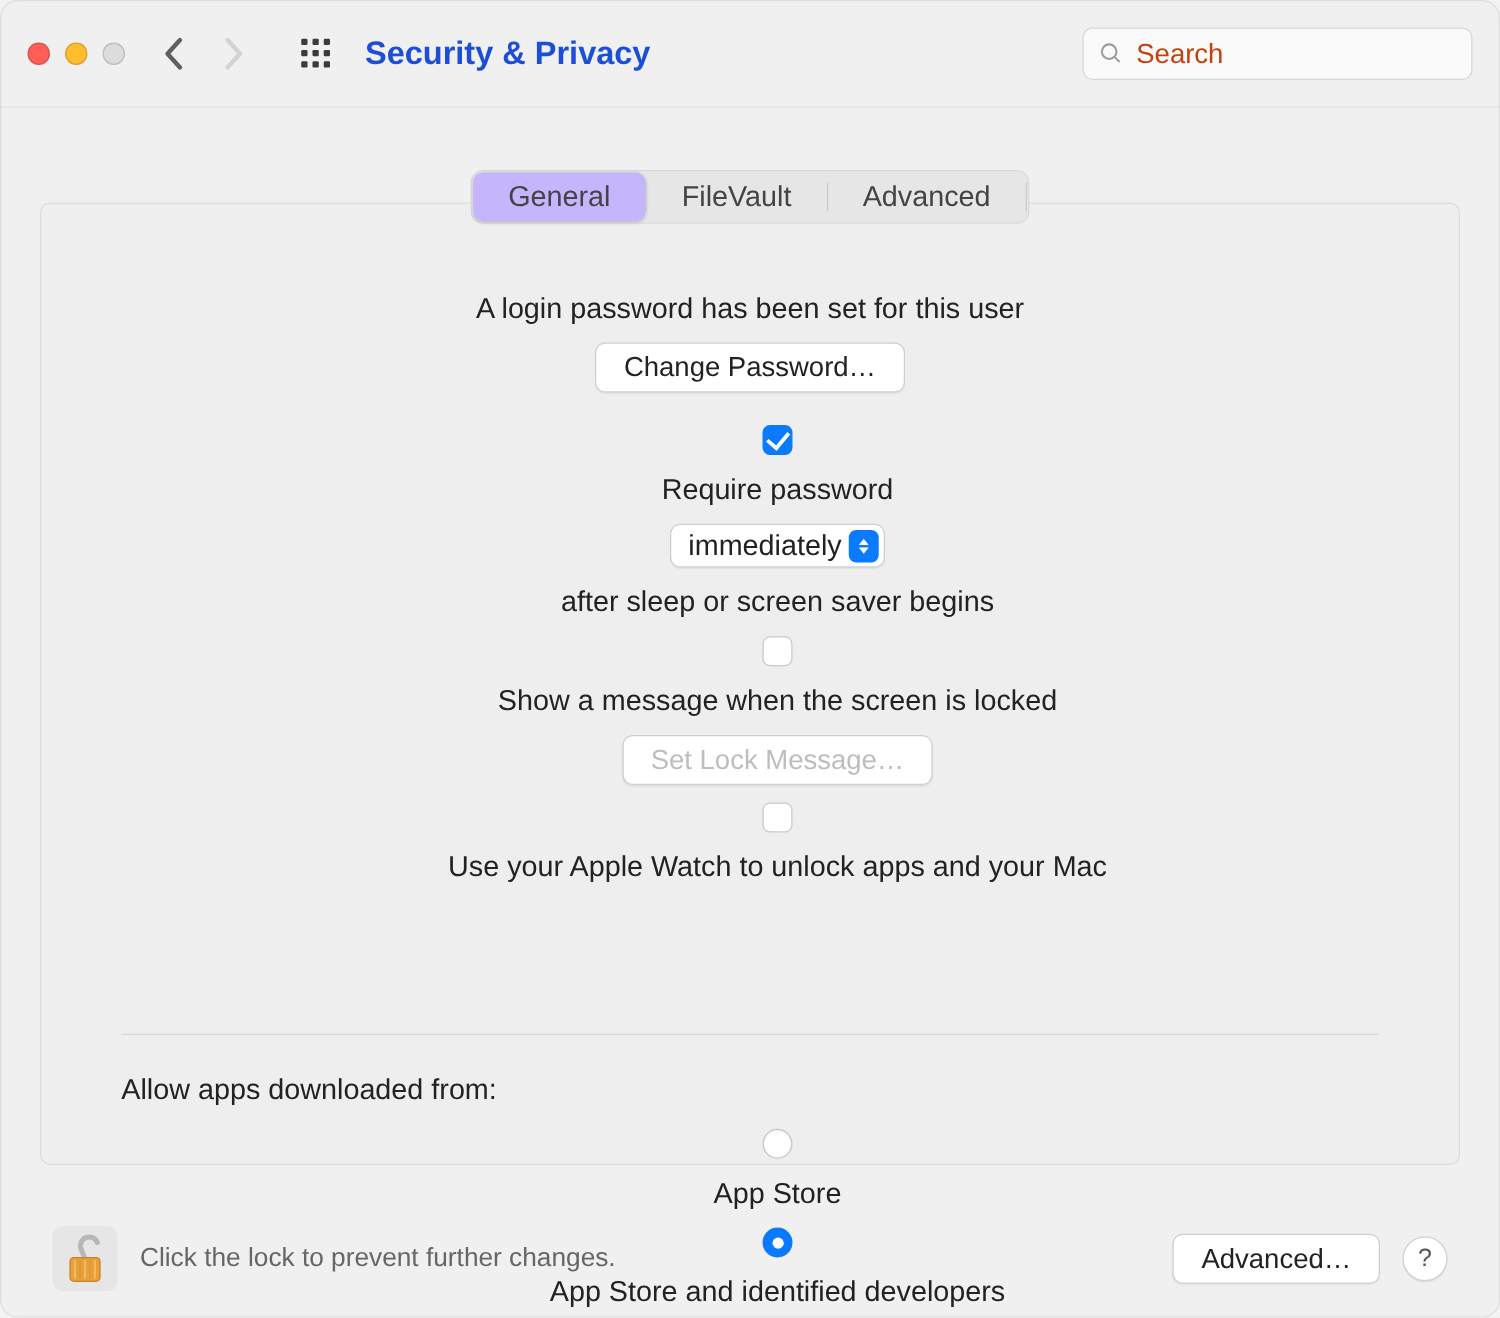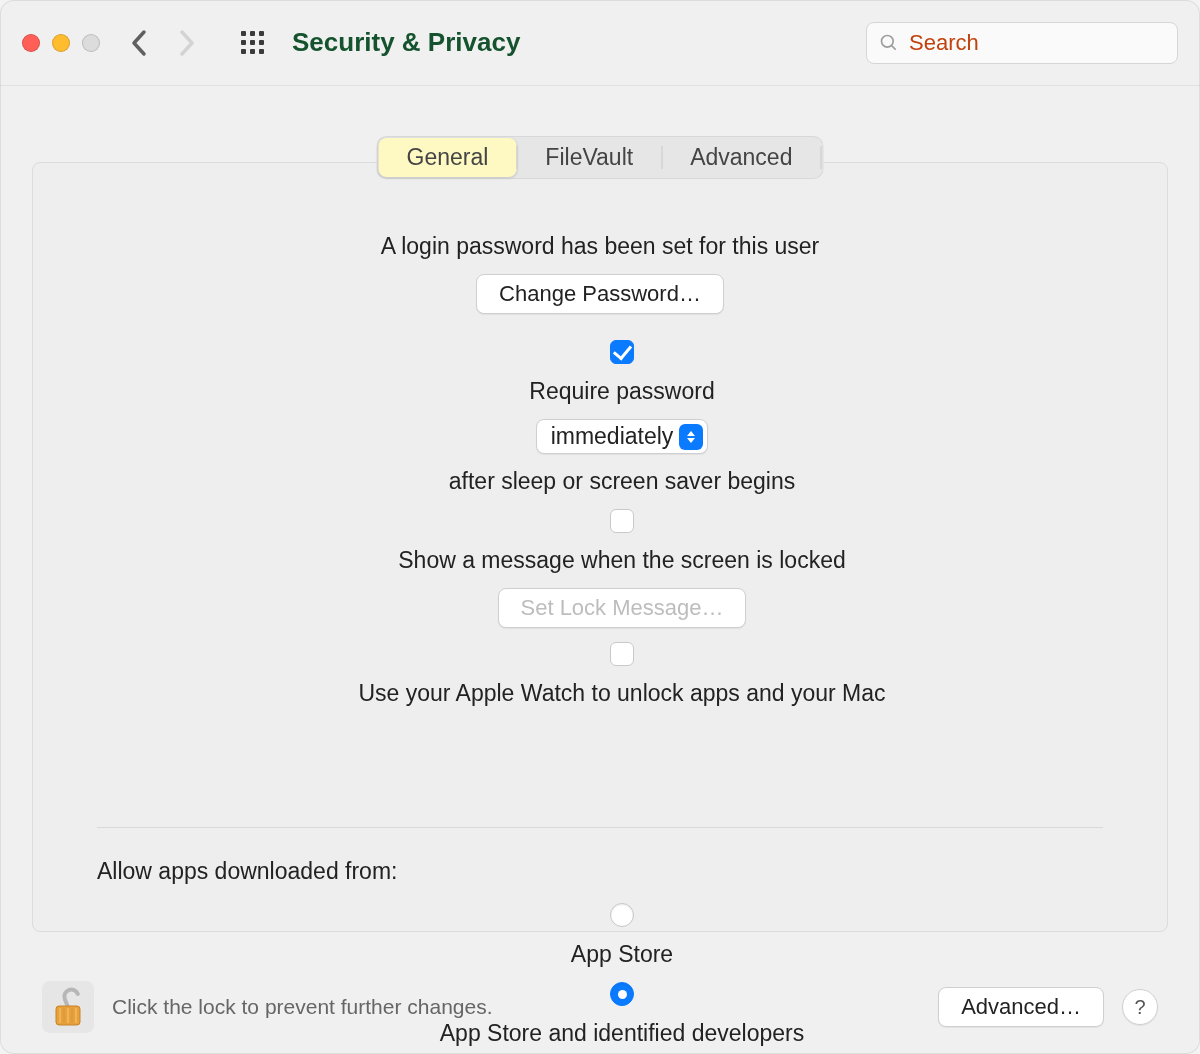--- a/index.html
+++ b/index.html
@@ -31,40 +31,40 @@
   .lights { display:flex; gap:12px; margin-right:6px;}
   .light { width:18px; height:18px; border-radius:50%; box-shadow:inset 0 0 0 1px rgba(0,0,0,0.15);}
   .red{background:#ff5f57;} .yellow{background:#febc2e;} .gray{background:#dcdcdc;}
   .navbtn {
     width:30px; height:38px; display:flex; align-items:center; justify-content:center;
     color:#8b8b8b; font-size:30px;
   }
   .navbtn.disabled{opacity:.55;}
   .gridicon{width:24px;height:24px;display:grid;grid-template-columns:repeat(3,1fr);grid-template-rows:repeat(3,1fr);gap:3px;}
   .gridicon span{background:#3b3b3b;border-radius:1px;width:5px;height:5px;}
-  .title{font-size:26px;font-weight:700;margin-left:6px;color:#14532d;}
+  .title{font-size:26px;font-weight:700;margin-left:6px;color:#1d4ed8;}
   .spacer{flex:1;}
   .search{
     display:flex;align-items:center;gap:10px;
     width:312px;height:42px;
     background:#fafafa;border:1px solid #d6d6d6;border-radius:8px;
     padding:0 12px;color:#c2410c;font-size:22px;
   }
   .search svg{width:20px;height:20px;fill:none;stroke:#9d9d9d;stroke-width:2;}
 
   .content-wrap{padding:60px 32px 0 32px;position:relative;}
   .tabbar{
     position:absolute;left:50%;transform:translateX(-50%);top:50px;
     display:flex;background:#e6e6e6;border-radius:10px;padding:2px;box-shadow:inset 0 0 0 1px rgba(0,0,0,0.06);
     z-index:2;
   }
   .tab{
     padding:6px 28px;font-size:23px;color:#444;border-radius:8px;display:flex;align-items:center;
   }
-  .tab.selected{background:#fef9c3;box-shadow:0 1px 3px rgba(0,0,0,0.15);}
+  .tab.selected{background:#c4b5fd;box-shadow:0 1px 3px rgba(0,0,0,0.15);}
   .tab-sep{width:1px;background:#c9c9c9;margin:8px 0;}
   .panel{
     background:#eeeeee;border:1px solid #dcdcdc;border-radius:8px;
     margin-top:16px;
     padding:70px 64px 30px 64px;
     height:770px;
     position:relative;
   }
   .row{display:flex;align-items:center;gap:14px;font-size:23px;color:#222;margin-bottom:14px;flex-direction:column;}
   .btn{

